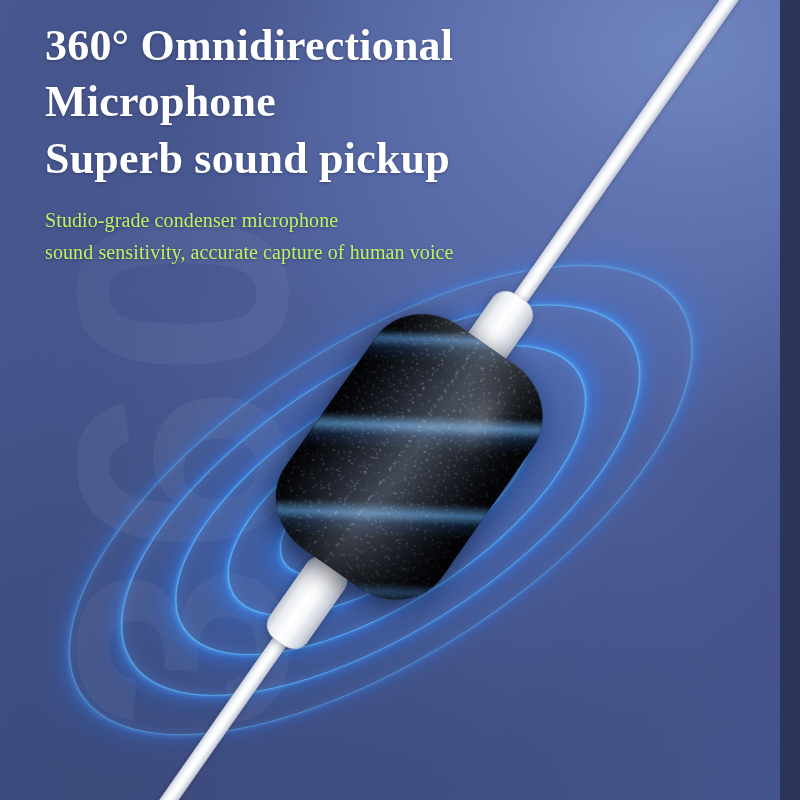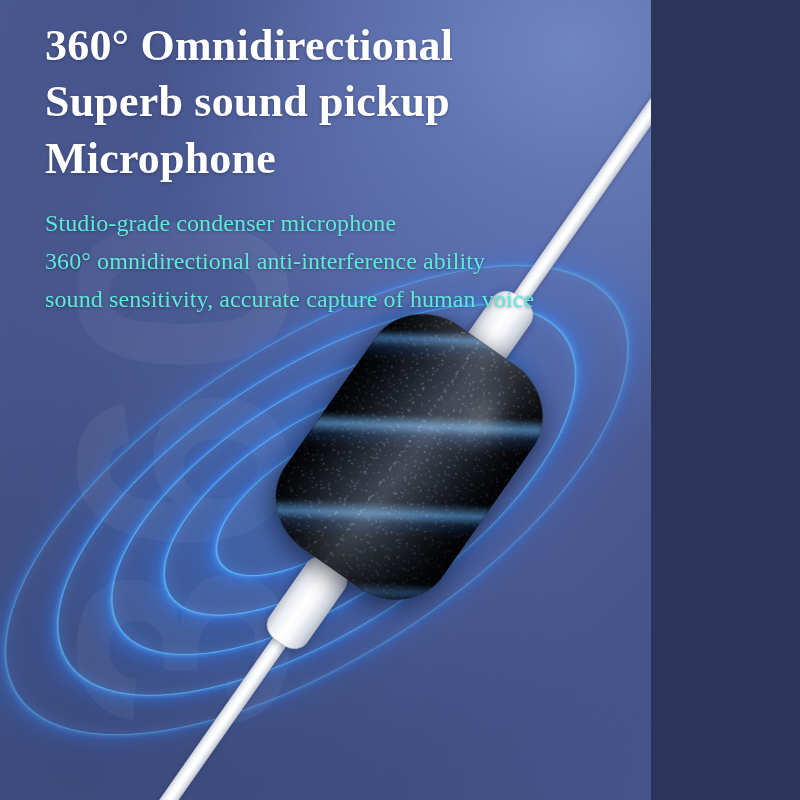--- a/index.html
+++ b/index.html
@@ -1,21 +1,21 @@
 <!DOCTYPE html>
 <html><head>
 <meta charset="utf-8">
 <title>360 Omnidirectional Microphone</title>
 <style>
   html,body{margin:0;padding:0;background:#2b3559;}
   *{box-sizing:border-box;}
 
   .poster{
     position:relative;
-    width:651px;height:800px;
+    width:780px;height:800px;
     overflow:hidden;
     font-family:"Liberation Serif","DejaVu Serif",serif;
     background:#4a5a92;
   }
 
   
   .bg-base{
     position:absolute;inset:0;
     background:
       radial-gradient(120% 90% at 88% 6%, #7086c0 0%, #6276b4 18%, rgba(98,118,180,0) 55%),
@@ -219,23 +219,23 @@
     color:#ffffff;
     font-weight:700;
     font-size:44px;
     line-height:1.28;
     letter-spacing:.2px;
   }
   .headline .hl-line{display:block;white-space:nowrap;}
   .subblock{margin-top:18px;}
   .subline{
     display:block;
-    color:#5eead4;
+    color:#bef264;
     font-weight:400;
-    font-size:24px;
+    font-size:20px;
     line-height:1.58;
     letter-spacing:.1px;
     white-space:nowrap;
   }
 </style>
 </head>
 <body>
 
 <div class="poster">
 
@@ -263,23 +263,22 @@
       <div class="capsule-grain"></div>
       <div class="capsule-shade"></div>
       <div class="capsule-bands"></div>
       <div class="capsule-hilite"></div>
     </div>
   </div>
 
   <div class="textblock">
     <h1 class="headline">
       <span class="hl-line">360° Omnidirectional</span>
+      <span class="hl-line">Microphone</span>
       <span class="hl-line">Superb sound pickup</span>
-      <span class="hl-line">Microphone</span>
     </h1>
     <div class="subblock">
       <span class="subline">Studio-grade condenser microphone</span>
-      <span class="subline">360° omnidirectional anti-interference ability</span>
       <span class="subline">sound sensitivity, accurate capture of human voice</span>
     </div>
   </div>
 
 </div>
 
 </body></html>

